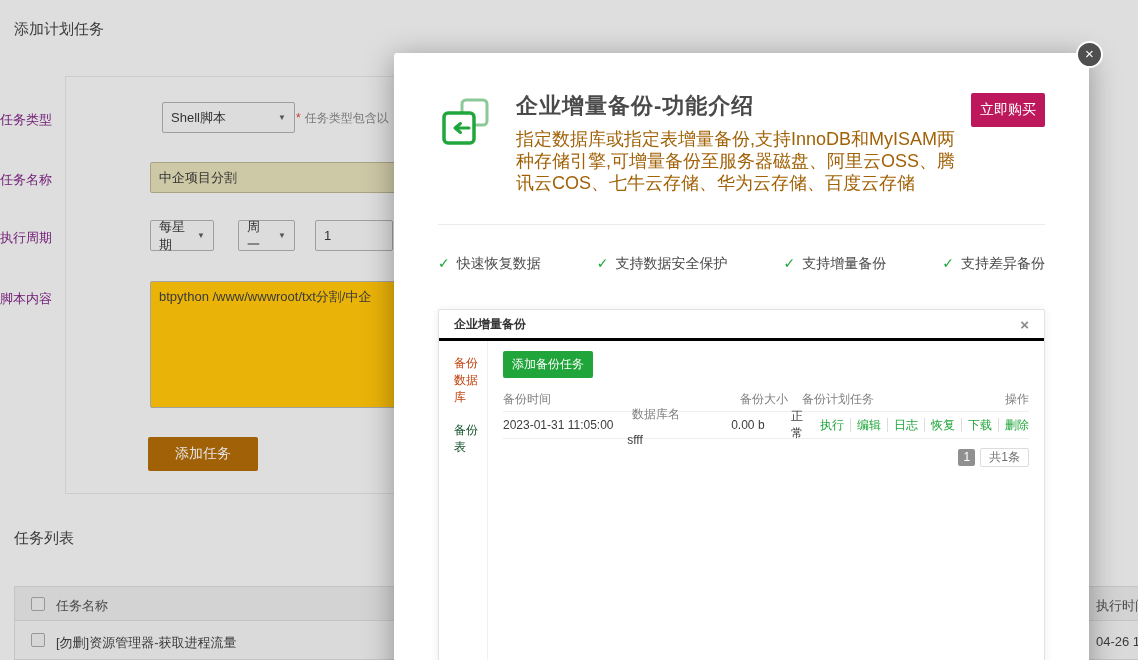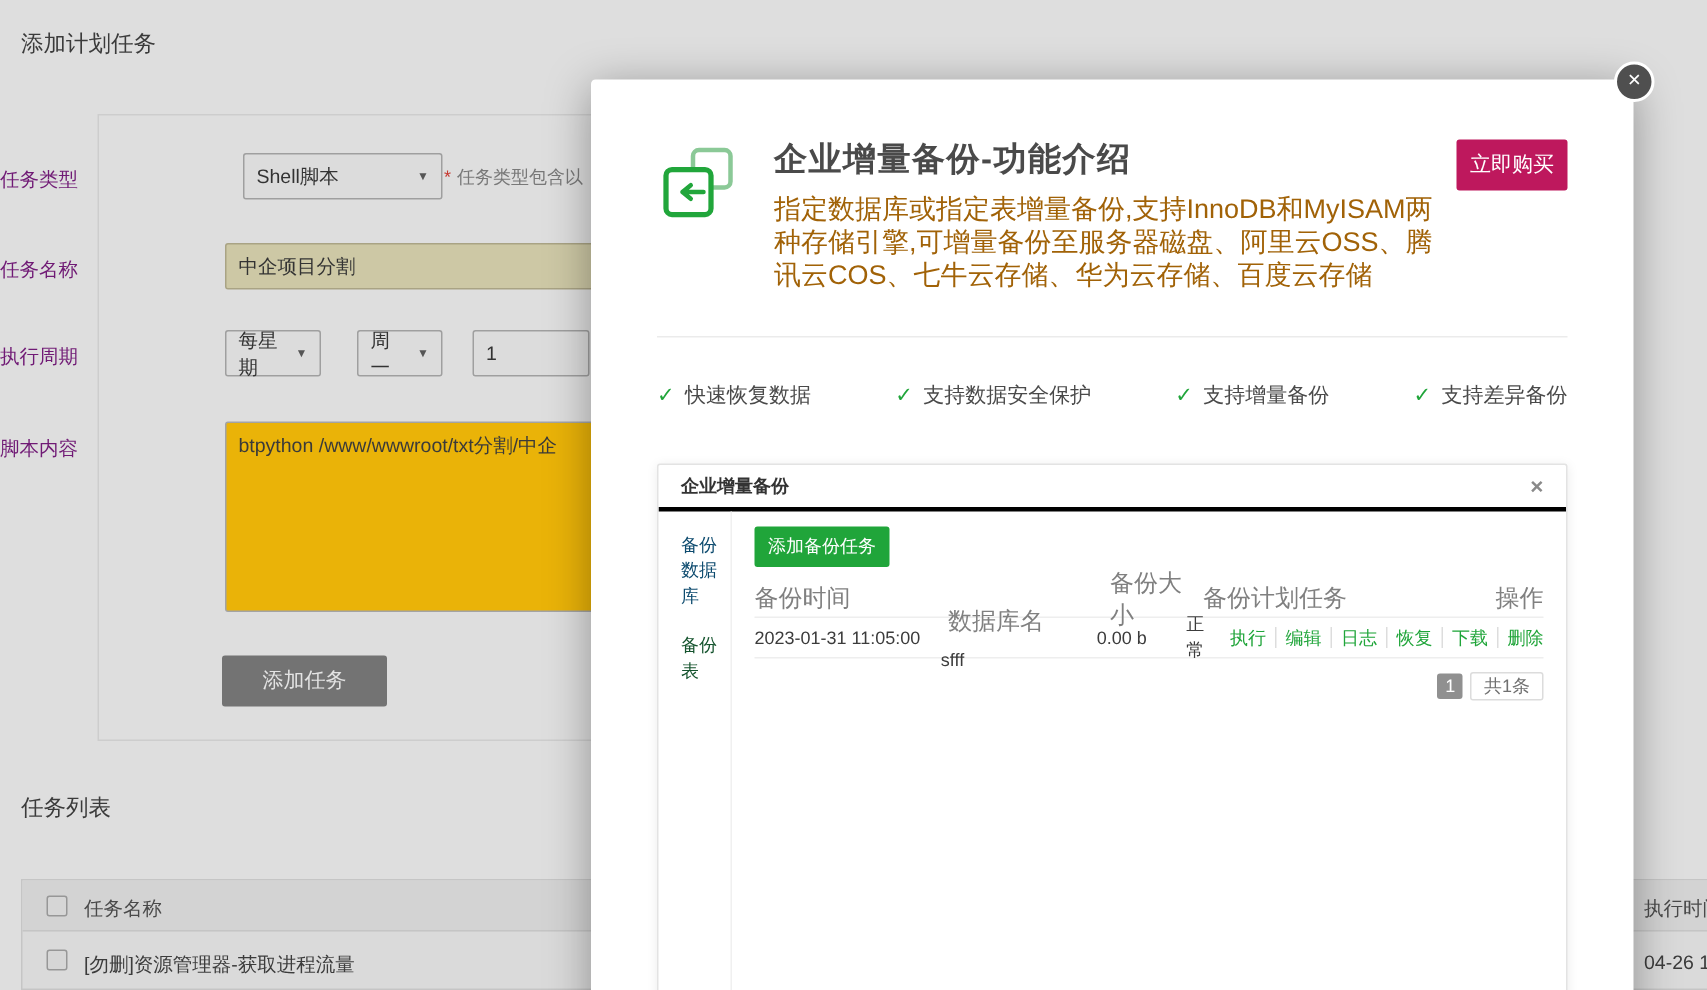--- a/index.html
+++ b/index.html
@@ -44,21 +44,21 @@
     background:#dcdcdc; border:1px solid #9f9f9f; border-radius:2px;
     padding:0 8px; font-size:13px; color:#333; font-family:inherit;
   }
   #txt-script {
     position:absolute; left:150px; top:281px; width:300px; height:127px;
     background:#eab308; border:1px solid #a3a3a3; border-radius:2px;
     padding:6px 8px; font-size:13px; color:#3a3a3a; font-family:inherit; resize:none;
   }
   #btn-add {
     position:absolute; left:148px; top:437px; width:110px; height:34px;
-    background:#737373; color:#e3e3e3; border:none; border-radius:2px;
+    background:#a16207; color:#e3e3e3; border:none; border-radius:2px;
     font-size:14px; cursor:pointer; font-family:inherit;
   }
 
   .tl-title { position:absolute; left:14px; top:529px; font-size:15px; color:#3b3b3b; }
   .tl-table { position:absolute; left:14px; top:586px; width:1124px; height:74px;
               border:1px solid #c5c5c5; border-right:none; background:#dadada; }
   .tl-head  { height:34px; background:#d3d3d3; border-bottom:1px solid #c5c5c5; position:relative; }
   .tl-row   { height:40px; position:relative; }
   .cbx { position:absolute; left:16px; width:14px; height:14px; border:1px solid #979797;
          background:#d6d6d6; border-radius:2px; cursor:pointer; }
@@ -97,28 +97,28 @@
   .preview {
     position:relative; margin:36px 44px 0; height:440px; background:#fff;
     border:1px solid #e3e3e3; border-radius:2px; box-shadow:0 1px 8px rgba(0,0,0,0.08);
     overflow:hidden;
   }
   .pv-titlebar { height:31px; border-bottom:3px solid #000000; display:flex; align-items:center;
                  justify-content:space-between; padding:0 15px; font-size:12px; color:#333;font-weight:bold; }
   .pv-close { color:#8a8a8a; font-size:15px; cursor:pointer; }
   .pv-body { display:flex; height:408px; }
   .pv-side { width:73px; border-right:1px solid #f0f0f0; padding-top:6px; }
-  .pv-tab { padding:8px 0 8px 15px; font-size:12px; color:#0c4a6e; cursor:pointer; }
+  .pv-tab { padding:8px 0 8px 15px; font-size:12px; color:#c2410c; cursor:pointer; }
   .pv-tab.inactive { color:#14532d; }
   .pv-main { flex:1; padding:10px 15px 0; }
   .pv-add { display:inline-block; background:#20a53a; color:#fff; font-size:12px;
             padding:5px 9px; border-radius:2px; cursor:pointer; }
 
   .pv-thead { display:flex; align-items:center; margin-top:10px; height:24px;
-              border-bottom:1px solid #eee; font-size:16px; color:#808080; }
+              border-bottom:1px solid #eee; font-size:12px; color:#808080; }
   .pv-trow  { display:flex; align-items:center; height:27px;
               border-bottom:1px solid #eee; font-size:12px; color:#3c3c3c; }
   .c-time { width:129px; } .c-db { width:108px;margin-top:30px; } .c-size { width:62px; }
   .c-ops  { margin-left:auto; white-space:nowrap; }
   .op { color:#20a53a; padding:0 6px; border-right:1px solid #ddd; cursor:pointer; }
   .op:last-child { border-right:none; padding-right:0; }
 
   .pv-pg { margin-top:9px; text-align:right; font-size:12px; }
   .pg-page  { display:inline-block; min-width:17px; height:17px; line-height:17px; text-align:center;
               background:#909090; color:#fff; border-radius:2px; cursor:pointer; }

